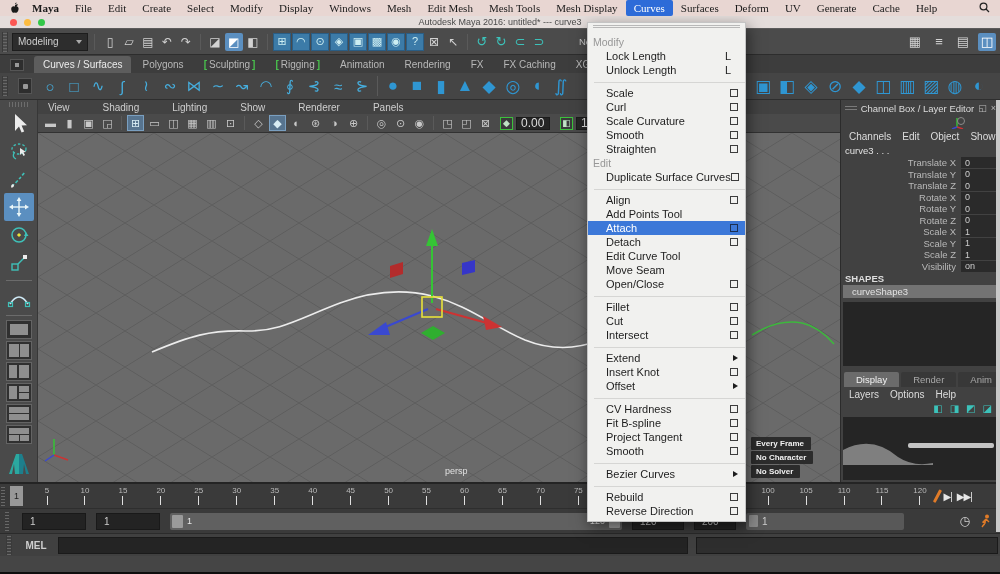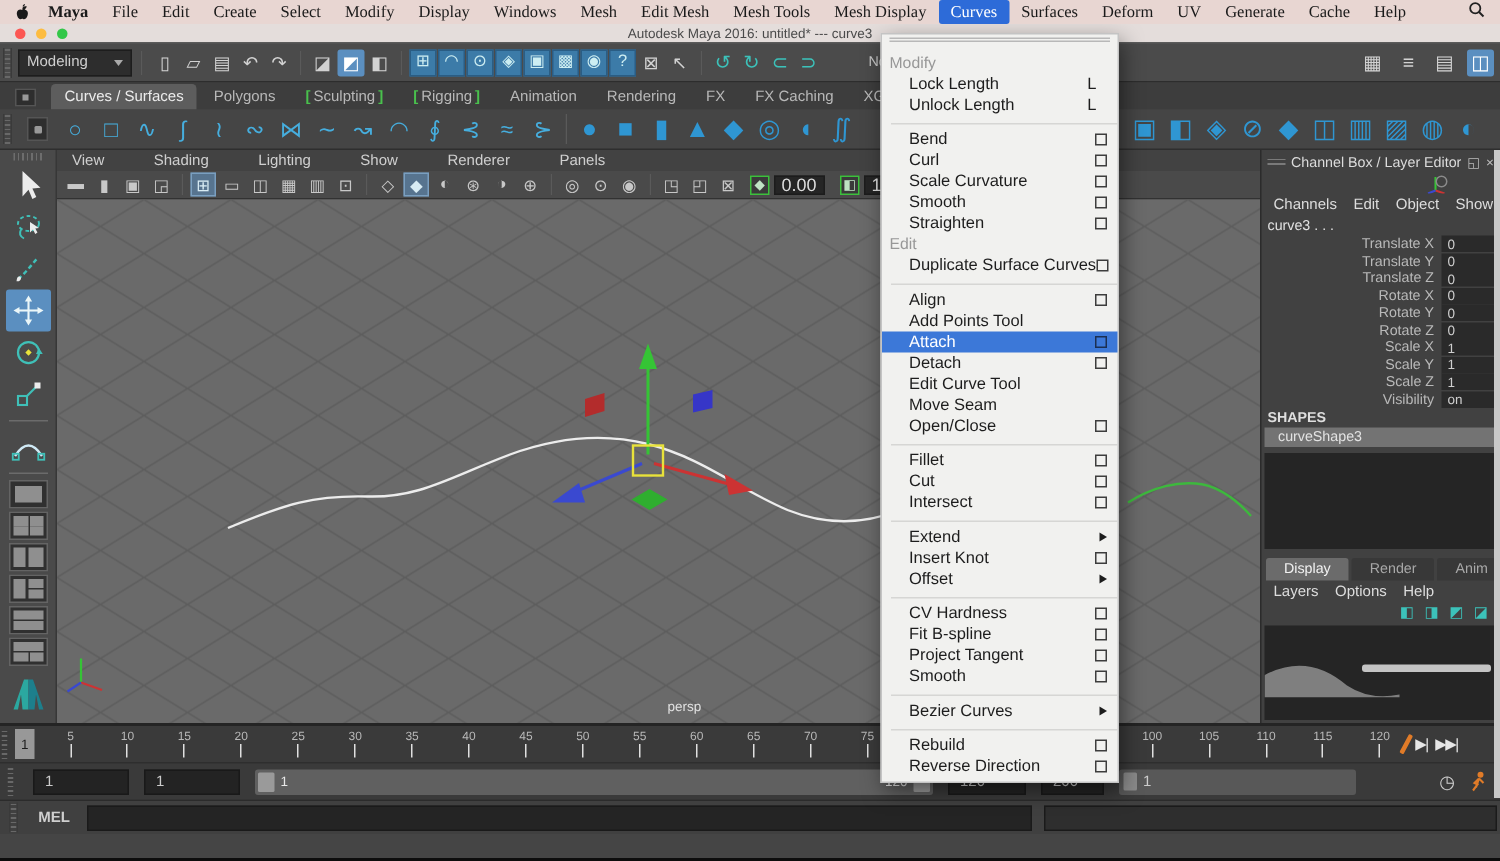--- a/index.html
+++ b/index.html
@@ -891,20 +891,28 @@
           <polygon points="424,130 437,127 437,139 424,142" fill="#3636c8"></polygon>
         </g>
 
         <g>
           <line x1="16" y1="322" x2="16" y2="306" stroke="#35c435" stroke-width="1.5"></line>
           <line x1="16" y1="322" x2="30" y2="327" stroke="#cc3333" stroke-width="1.5"></line>
           <line x1="16" y1="322" x2="7" y2="328" stroke="#3a49d0" stroke-width="1.5"></line>
         </g>
       </svg>
       <span class="persp-label">persp</span>
+      <div class="hud" data-list="viewport.hud">
+
+          <span class="hudbox">Every Frame</span>
+
+          <span class="hudbox">No Character</span>
+
+          <span class="hudbox">No Solver</span>
+        </div>
     </div>
   </div>
 
   <div class="rightpanel">
     <div class="cb-header">
       <span class="hgrip"></span>
       <span class="t">Channel Box / Layer Editor</span>
       <span class="wic">◱</span>
       <span class="wic">×</span>
     </div>
@@ -1049,21 +1057,21 @@
         <span class="sc">L</span>
 
       </div>
 
       <div class="mrow sep">
         <span class="lab"></span>
 
       </div>
 
       <div class="mrow item optbox">
-        <span class="lab">Bend</span>
+        <span class="lab">Scale</span>
 
         <span class="ob"></span>
 
       </div>
 
       <div class="mrow item optbox">
         <span class="lab">Curl</span>
 
         <span class="ob"></span>
 

